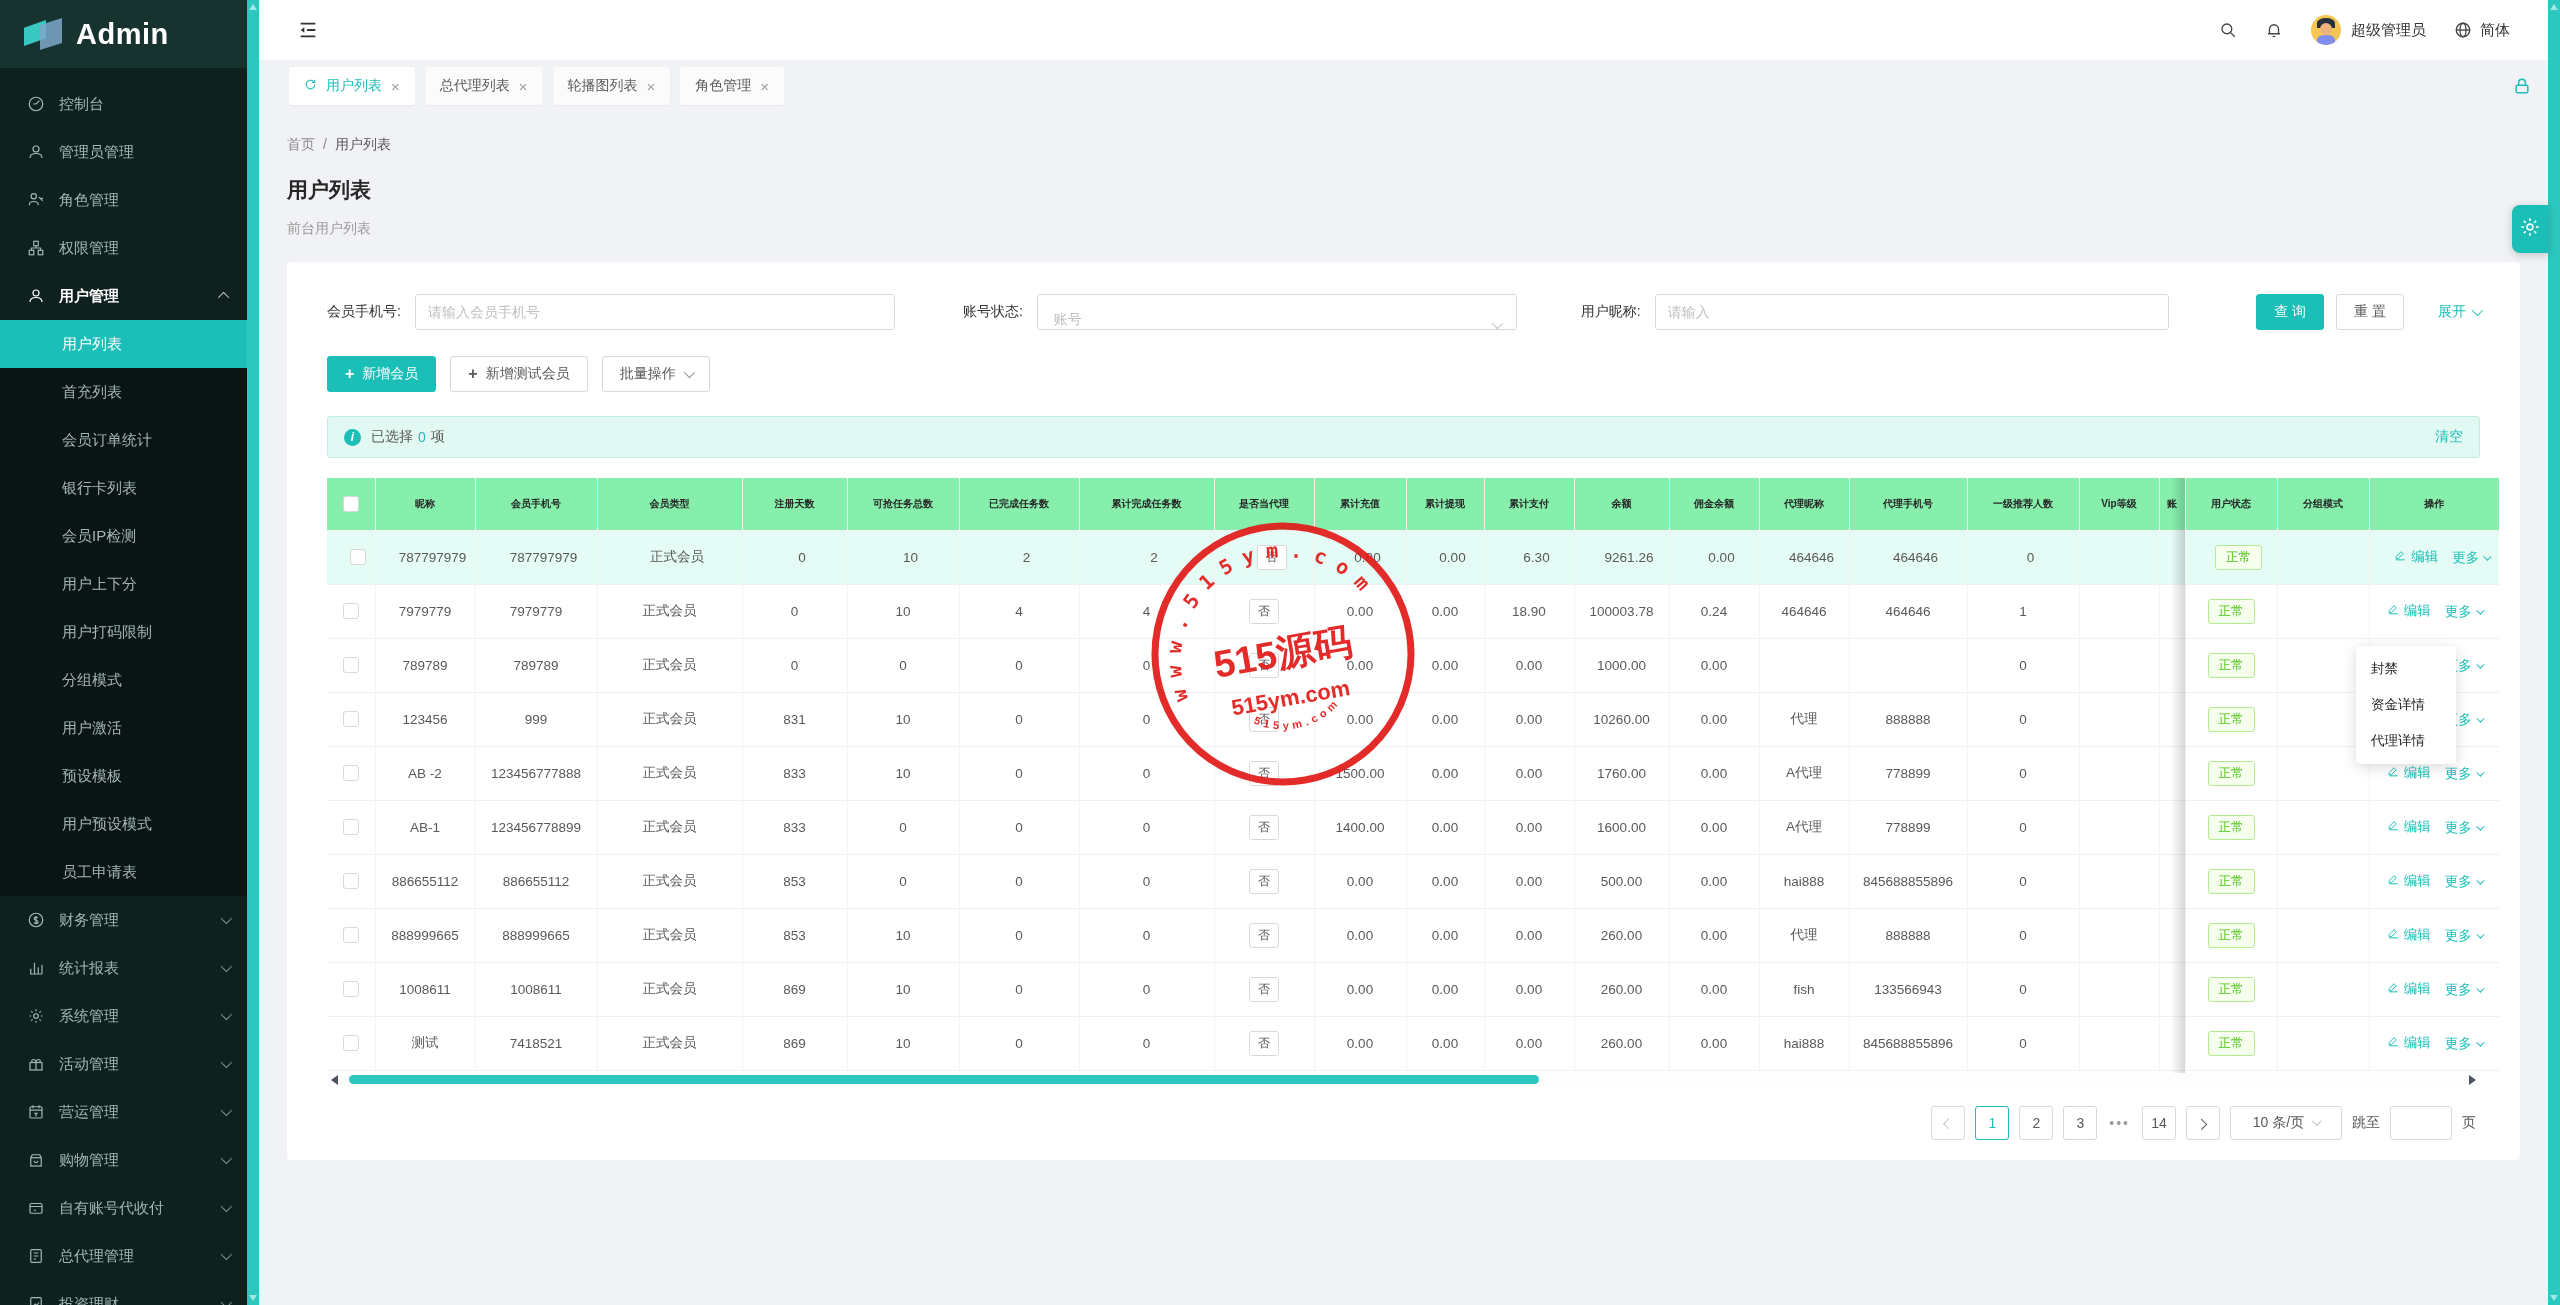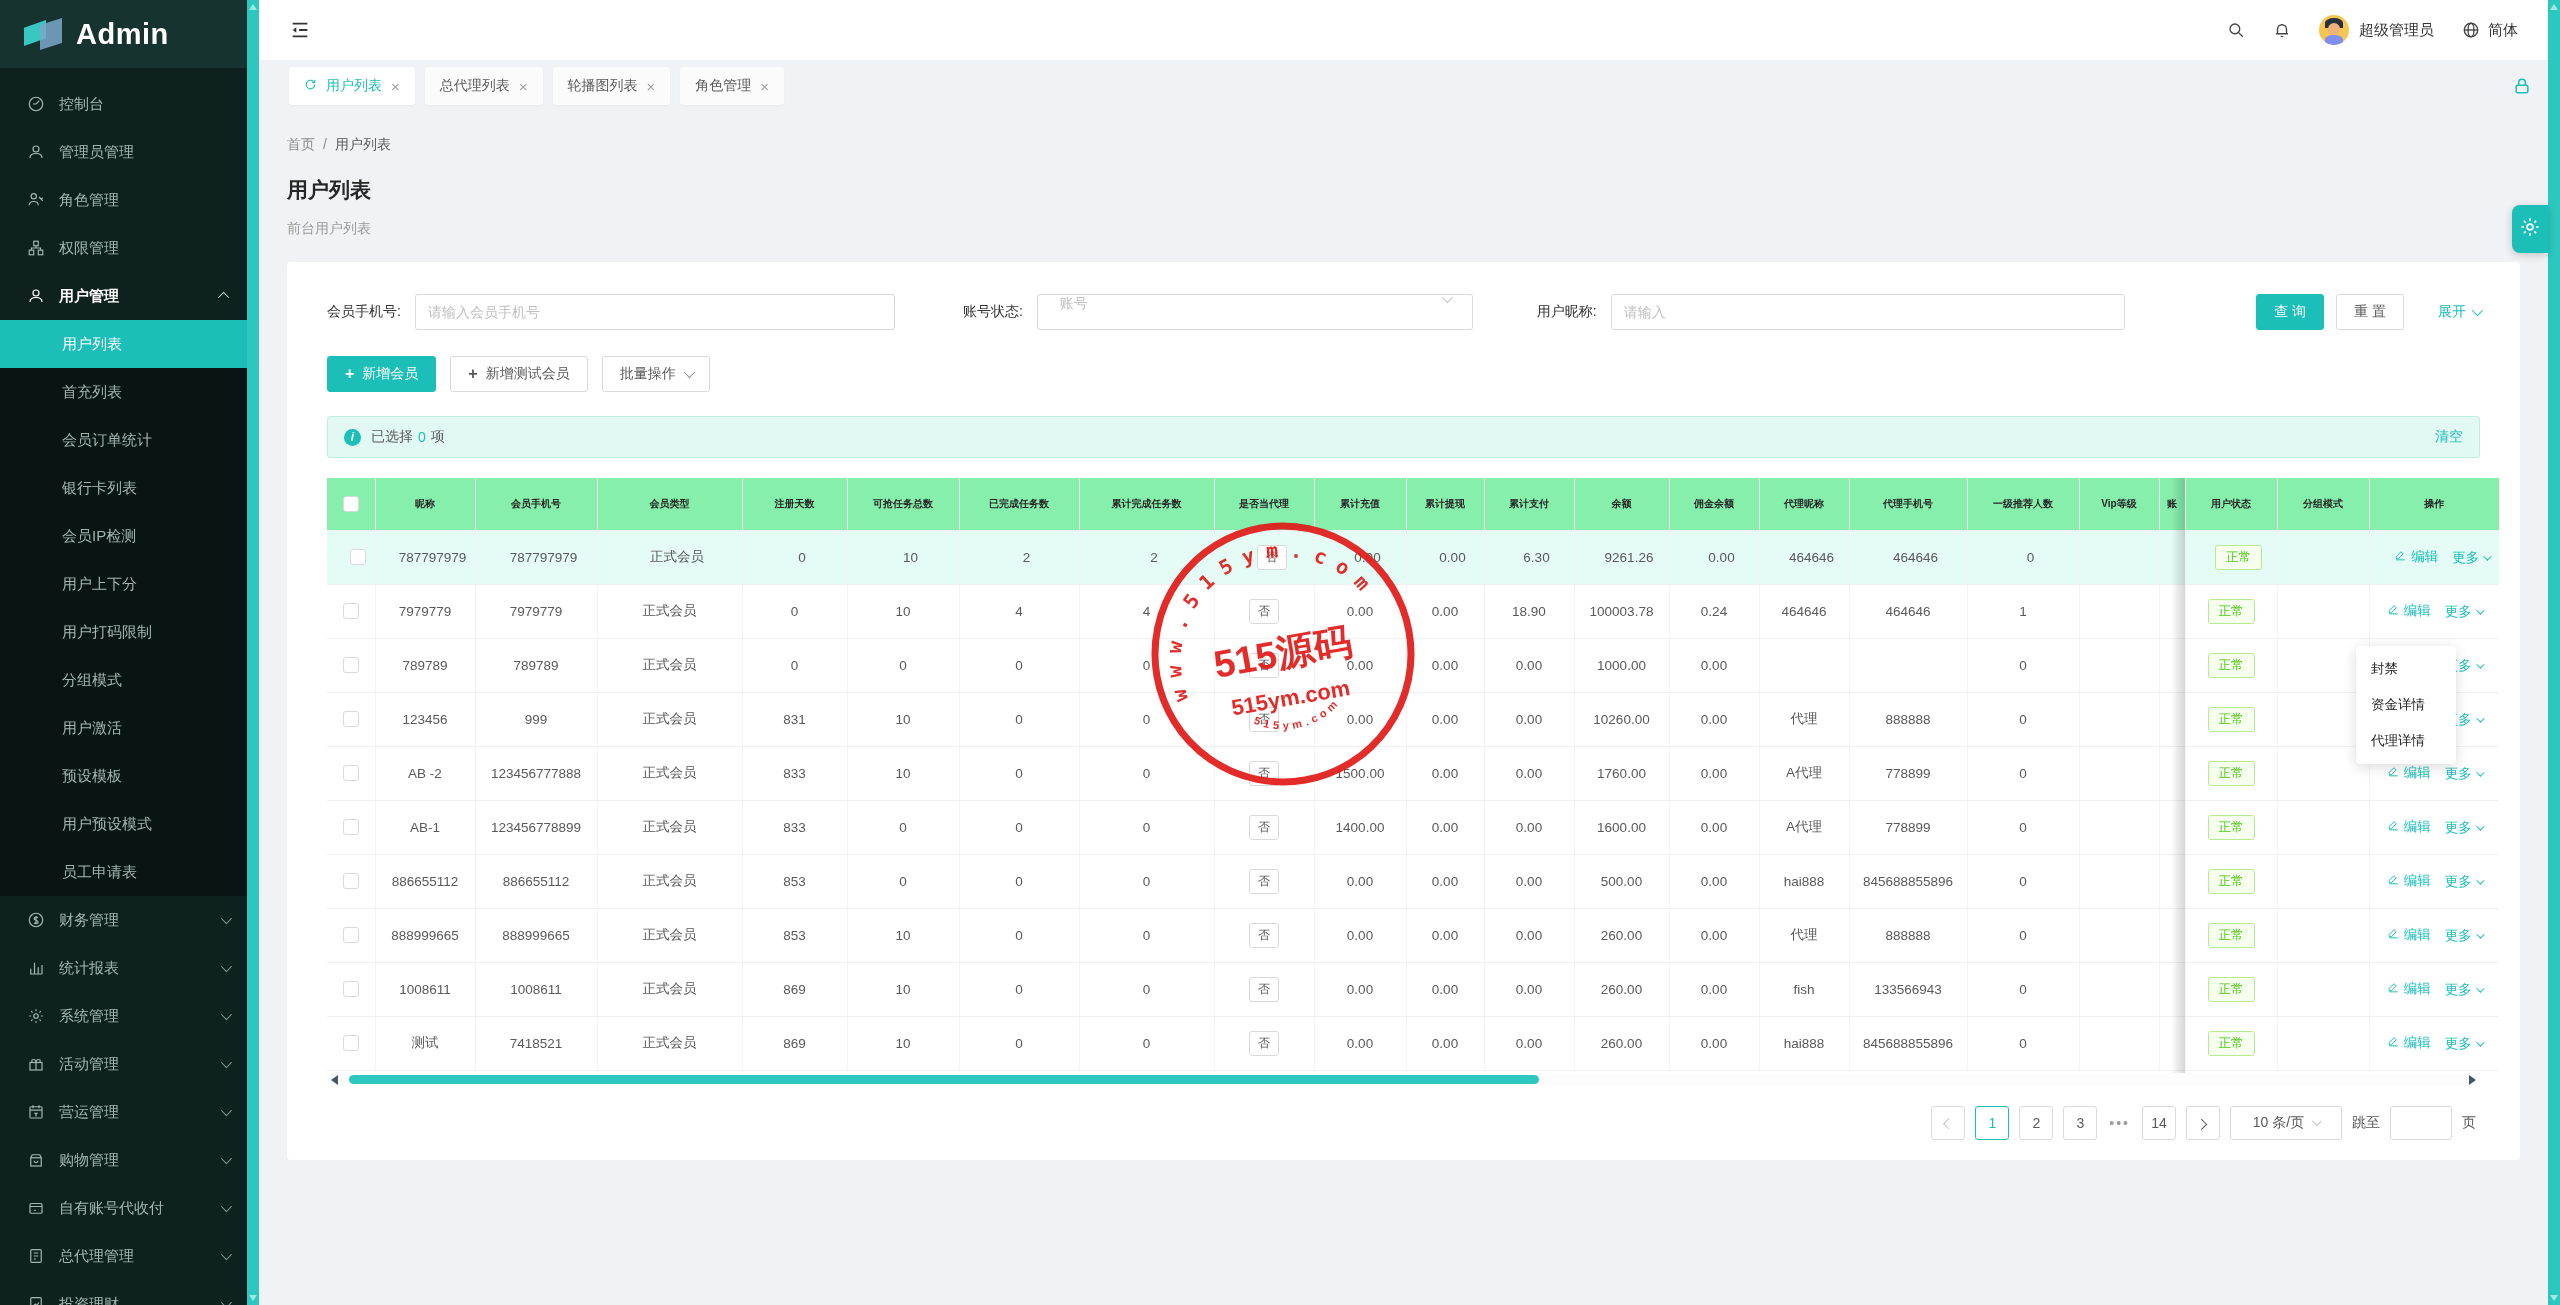--- a/index.html
+++ b/index.html
@@ -28,21 +28,21 @@
   .caret.up { transform:rotate(-135deg) translateY(-2px); }
   .menu-item .caret { margin-left:auto; opacity:.8; }
   
   .vstrip { position:absolute; top:0; width:12px; height:1305px; background:#2cc8c0; z-index:30; }
   .vstrip.left { left:247px; }
   .vstrip.right { right:0; }
   .vstrip .arr { position:absolute; left:2px; width:0; height:0; border-left:4px solid transparent; border-right:4px solid transparent; }
   .vstrip .arr.top { top:4px; border-bottom:6px solid #9fe9e4; }
   .vstrip .arr.bot { bottom:4px; border-top:6px solid #9fe9e4; }
   
-  .topbar { position:absolute; left:259px; top:0; right:12px; height:60px; background:#fff; display:flex; align-items:center; padding:0 30px; z-index:10; }
+  .topbar { position:absolute; left:259px; top:0; right:12px; height:60px; background:#fff; display:flex; align-items:center; padding:0 38px; z-index:10; }
   .fold-btn { width:22px; height:22px; cursor:pointer; color:#333; }
   .fold-btn svg { width:22px; height:22px; stroke:currentColor; stroke-width:2; fill:none; }
   .topbar-right { margin-left:auto; display:flex; align-items:center; gap:28px; font-size:15px; color:#333; }
   .tb-icon { width:18px; height:18px; color:#444; cursor:pointer; }
   .tb-icon svg { width:18px; height:18px; stroke:currentColor; stroke-width:1.8; fill:none; }
   .userbox { display:flex; align-items:center; gap:10px; cursor:pointer; }
   .avatar { width:30px; height:30px; border-radius:50%; background:#f5c752; position:relative; overflow:hidden; flex:none; }
   .avatar .hair { position:absolute; left:6px; top:3px; width:18px; height:10px; background:#27313d; border-radius:50% 50% 0 0; }
   .avatar .face { position:absolute; left:9px; top:8px; width:12px; height:12px; background:#f0b27d; border-radius:50%; }
   .avatar .body { position:absolute; left:6px; top:20px; width:18px; height:10px; background:#7f8ff0; border-radius:45% 45% 0 0; }
@@ -60,21 +60,21 @@
   .breadcrumb { font-size:14px; color:#8c8c8c; display:flex; gap:8px; }
   .breadcrumb .cur { color:#595959; }
   .page-title { margin-top:22px; font-size:21px; font-weight:bold; color:#262626; }
   .page-sub { margin-top:16px; font-size:14px; color:#9b9b9b; }
   .card { margin-top:24px; background:#fff; border-radius:4px; height:898px; padding:32px 40px 0; position:relative; }
   
   .filter-row { display:flex; align-items:center; font-size:14px; color:#333; }
   .f-label { white-space:nowrap; margin-right:14px; }
   .f-input { height:36px; border:1px solid #d9d9d9; border-radius:3px; padding:0 12px; font-size:14px; color:#333; width:480px; background:#fff; font-family:inherit; }
   .f-input::placeholder { color:#bfbfbf; }
-  .f-select { height:36px; border:1px solid #d9d9d9; border-radius:3px; width:436px; display:flex; align-items:flex-start; padding:0 22px; color:#bfbfbf; cursor:pointer; background:#fff; }
+  .f-select { height:36px; border:1px solid #d9d9d9; border-radius:3px; width:480px; display:flex; align-items:flex-end; padding:0 16px; color:#bfbfbf; cursor:pointer; background:#fff; }
   .f-select .caret { margin-left:auto; color:#bfbfbf; }
   .gap1 { width:68px; } .gap2 { width:64px; }
   .btn { height:36px; border-radius:3px; border:1px solid #d9d9d9; background:#fff; color:#595959; font-size:14px; padding:0 17px; cursor:pointer; display:inline-flex; align-items:center; gap:8px; white-space:nowrap; font-family:inherit; }
   .btn.primary { background:#1bbfb7; border-color:#1bbfb7; color:#fff; }
   .link-expand { color:#1bbfb7; margin-left:22px; display:flex; align-items:center; gap:6px; cursor:pointer; white-space:nowrap; }
   .filter-actions { margin-left:auto; display:flex; align-items:center; gap:12px; }
   
   .toolbar-row { margin-top:26px; display:flex; align-items:center; gap:14px; }
   .plus { font-size:16px; line-height:1; font-weight:bold; }
   

